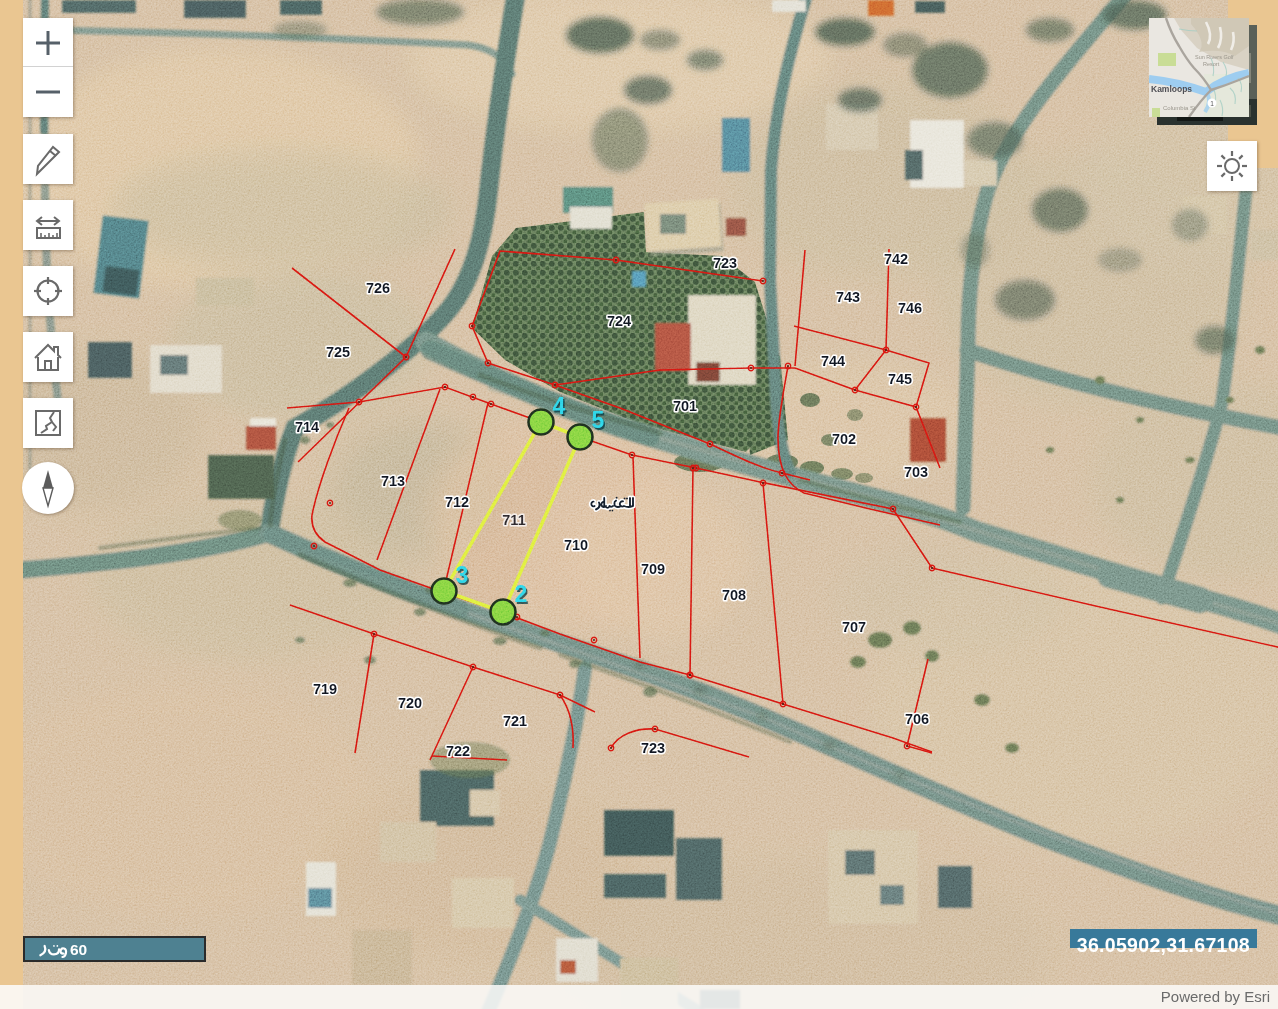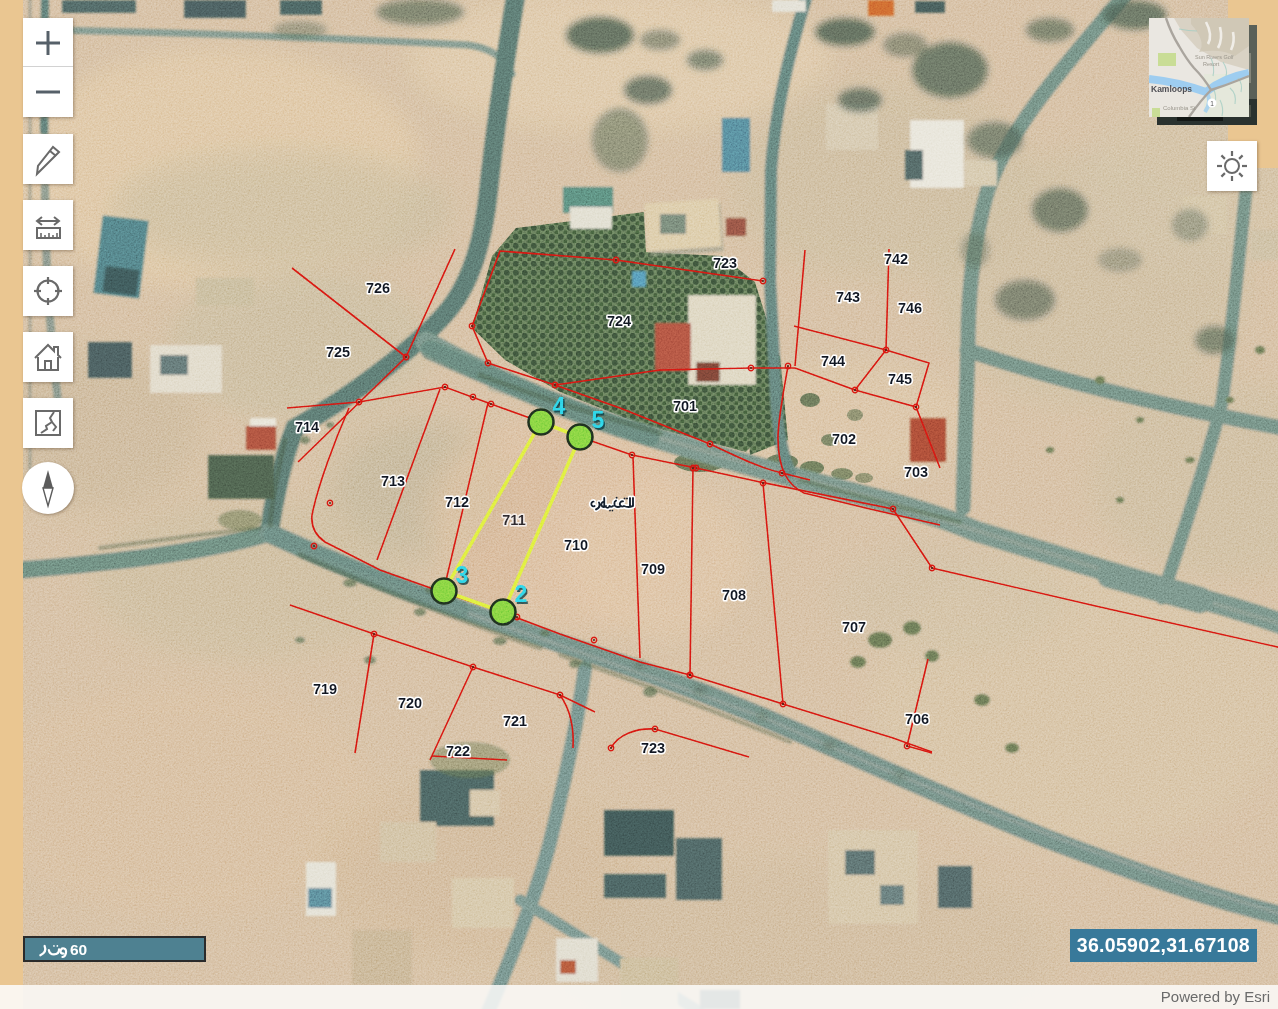--- a/index.html
+++ b/index.html
@@ -1,20 +1,20 @@
 <!DOCTYPE html>
 <html><head>
 <meta charset="utf-8">
 <style>
 html,body{margin:0;padding:0}
 #page{position:relative;width:1278px;height:1009px;background:#eac691;overflow:hidden;font-family:"Liberation Sans",sans-serif}
 #map{position:absolute;left:0;top:0}
 .btn{position:absolute;left:23px;width:50px;height:50px;background:#fff;box-shadow:1px 1px 3px rgba(70,45,20,.4)}
 .ic{position:absolute;left:0;top:0}
-#coords{position:absolute;right:21px;top:929px;height:33px;background:#38799a;color:#fff;font-weight:bold;font-size:19.5px;line-height:33px;padding:0 7px;letter-spacing:.3px}
+#coords{position:absolute;right:21px;top:929px;height:19px;background:#38799a;color:#fff;font-weight:bold;font-size:19.5px;line-height:33px;padding:0 7px;letter-spacing:.3px}
 #attrib{position:absolute;left:0;top:985px;width:1278px;height:37px;background:rgba(252,252,251,.87);color:#6b6b6b;font-size:15px;line-height:23px;text-align:right;padding-right:8px;box-sizing:border-box}
 </style>
 </head>
 <body>
 <div id="page">
 
 <svg id="map" width="1278" height="1009" viewBox="0 0 1278 1009">
   <defs>
     <filter id="b6" x="-40%" y="-40%" width="180%" height="180%">
           <feGaussianBlur stdDeviation="6"></feGaussianBlur>

